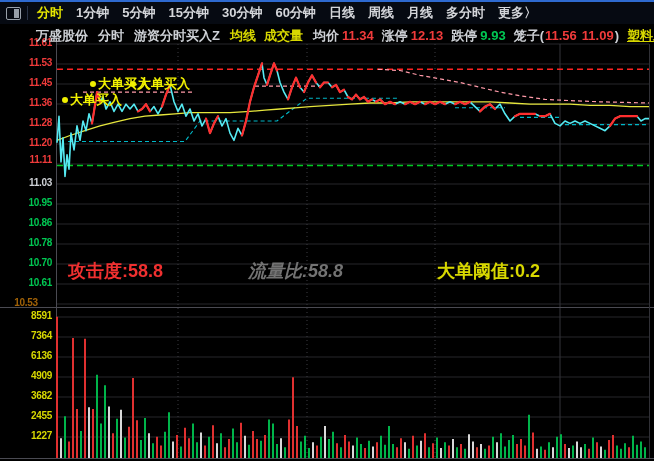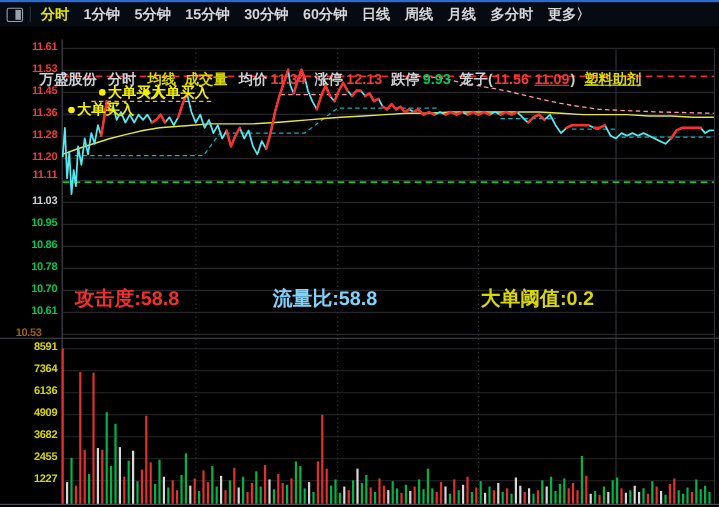--- a/index.html
+++ b/index.html
@@ -41,31 +41,32 @@
         <span class="tab">周线</span>
         <span class="tab">月线</span>
         <span class="tab">多分时</span>
         <span class="tab">更多〉</span>
       </div>
   </div>
 
   <div class="titlebar" id="title-bar">
       <span class="tseg" style="color: rgb(205, 208, 213); margin-right: 10px;">万盛股份</span>
       <span class="tseg" style="color: rgb(205, 208, 213); margin-right: 10px;">分时</span>
+      <span class="tseg" style="color: rgb(205, 208, 213); margin-right: 10px;">游资分时买入Z</span>
       <span class="tseg" style="color: rgb(216, 216, 0); margin-right: 8px;">均线</span>
-      <span class="tseg" style="color: rgb(216, 216, 0); margin-right: 10px; margin-top: 36px;">成交量</span>
+      <span class="tseg" style="color: rgb(216, 216, 0); margin-right: 10px;">成交量</span>
       <span class="tseg" style="color: rgb(205, 208, 213); margin-right: 3px;">均价</span>
       <span class="tseg" style="color: rgb(240, 59, 59); margin-right: 8px;">11.34</span>
       <span class="tseg" style="color: rgb(205, 208, 213); margin-right: 3px;">涨停</span>
       <span class="tseg" style="color: rgb(240, 59, 59); margin-right: 8px;">12.13</span>
       <span class="tseg" style="color: rgb(205, 208, 213); margin-right: 3px;">跌停</span>
       <span class="tseg" style="color: rgb(0, 200, 83); margin-right: 8px;">9.93</span>
       <span class="tseg" style="color: rgb(205, 208, 213); margin-right: 1px;">笼子(</span>
       <span class="tseg" style="color: rgb(240, 59, 59); margin-right: 5px;">11.56</span>
-      <span class="tseg" style="color: rgb(240, 59, 59); margin-right: 1px; text-decoration: underline;">11.09</span>
+      <span class="tseg" style="color: rgb(240, 59, 59); margin-right: 1px;">11.09</span>
       <span class="tseg" style="color: rgb(205, 208, 213); margin-right: 8px;">)</span>
       <span class="tseg u" style="color: rgb(216, 216, 0); margin-right: 0px;">塑料助剂</span>
     </div>
 
   <svg id="chart-svg" width="654" height="461" viewBox="0 0 654 461">
       <line x1="57" y1="44" x2="649" y2="44" stroke="#27272b" stroke-width="1"></line>
       <line x1="57" y1="64" x2="649" y2="64" stroke="#27272b" stroke-width="1"></line>
       <line x1="57" y1="84" x2="649" y2="84" stroke="#27272b" stroke-width="1"></line>
       <line x1="57" y1="104" x2="649" y2="104" stroke="#27272b" stroke-width="1"></line>
       <line x1="57" y1="124" x2="649" y2="124" stroke="#27272b" stroke-width="1"></line>
@@ -273,21 +274,21 @@
       <div class="axis-label" style="top: 310px; color: rgb(216, 216, 0);">8591</div>
       <div class="axis-label" style="top: 330px; color: rgb(216, 216, 0);">7364</div>
       <div class="axis-label" style="top: 350px; color: rgb(216, 216, 0);">6136</div>
       <div class="axis-label" style="top: 370px; color: rgb(216, 216, 0);">4909</div>
       <div class="axis-label" style="top: 390px; color: rgb(216, 216, 0);">3682</div>
       <div class="axis-label" style="top: 410px; color: rgb(216, 216, 0);">2455</div>
       <div class="axis-label" style="top: 430px; color: rgb(216, 216, 0);">1227</div>
     </div>
   <div id="overlay-layer">
       <div class="overlay-label" style="left: 68px; top: 259px; color: rgb(240, 48, 48);">攻击度:58.8</div>
-      <div class="overlay-label" style="left: 248px; top: 259px; color: #7dd3fc;">流量比:58.8</div>
+      <div class="overlay-label" style="left: 248px; top: 259px; color: #737373; font-style: italic;">流量比:58.8</div>
       <div class="overlay-label" style="left: 437px; top: 259px; color: rgb(216, 216, 0);">大单阈值:0.2</div>
       <div class="annot" style="left: 90px; top: 75px;">
         <span class="dot"></span>
         <span>大单买入</span>
       </div>
       <div class="annot" style="left: 130px; top: 75px;">
         <span class="dot"></span>
         <span>大单买入</span>
       </div>
       <div class="annot" style="left: 62px; top: 91px;">

